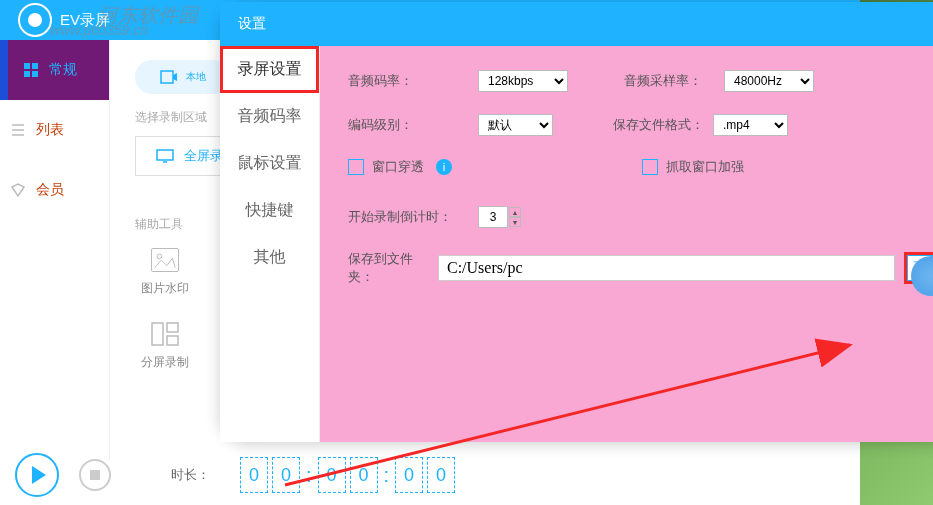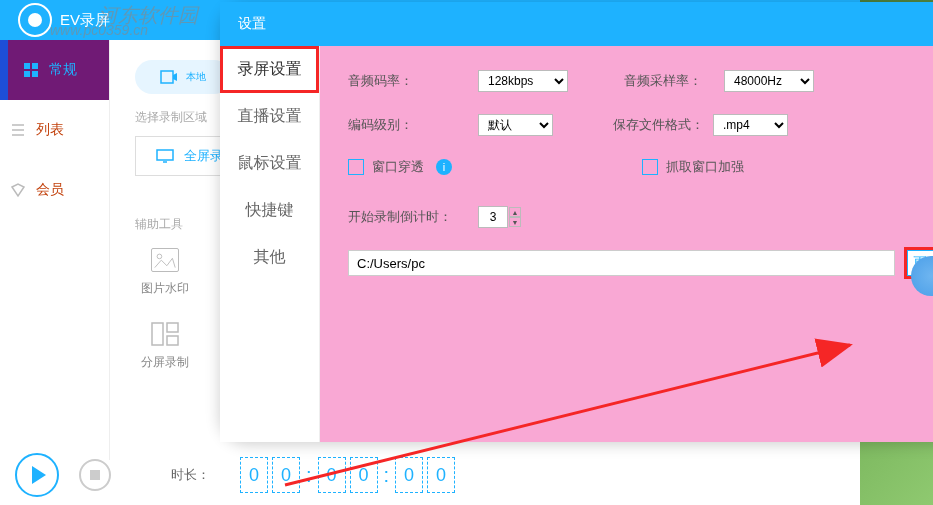--- a/index.html
+++ b/index.html
@@ -68,21 +68,21 @@
 .select.w70 { width: 75px; }
 
 .checkbox-row { display: flex; align-items: center; margin-bottom: 22px; font-size: 13px; color: #555; }
 .chk { width: 16px; height: 16px; border: 1.5px solid #1eb2ff; margin-right: 8px; cursor: pointer; }
 .info-icon { width: 16px; height: 16px; background: #1eb2ff; border-radius: 50%; color: #fff; font-size: 11px; display: inline-flex; align-items: center; justify-content: center; margin-left: 12px; }
 
 .compass { position: absolute; top: 210px; right: 70px; width: 40px; height: 40px; background: radial-gradient(circle, #6eb5f0, #4a9ee8); border-radius: 50%; }
 
 .path-row { display: flex; align-items: center; margin-top: 10px; }
 .path-label { font-size: 13px; color: #555; width: 90px; }
-.path-input { flex: 1; height: 26px; border: 1px solid #ccc; padding: 0 8px; font-size: 13px; }
+.path-input { flex: 1; height: 26px; border: 1px solid #ccc; padding: 0 8px; font-size: 16px; font-family: Liberation Serif, serif; }
 .change-btn { width: 40px; height: 26px; border: 1px solid #1eb2ff; background: #fff; color: #1eb2ff; font-size: 14px; margin-left: 12px; cursor: pointer; }
 .change-btn.highlight { outline: 3px solid #f52626; }
 .open-btn { width: 40px; height: 26px; border: 1px solid #ccc; background: #fff; color: #666; font-size: 12px; margin-left: 6px; cursor: pointer; }
 
 .arrow-svg { position: absolute; top: 335px; left: 275px; width: 660px; height: 160px; z-index: 200; pointer-events: none; }
 </style>
 </head>
 <body>
 
 <div class="bg-app">
@@ -193,21 +193,21 @@
 </div>
 
 <div class="dialog">
   <div class="dialog-header">
     <span class="dialog-title">设置</span>
     <span class="dialog-close">×</span>
   </div>
   <div class="dialog-body">
     <div class="dialog-sidebar">
       <div class="ds-item active highlight">录屏设置</div>
-      <div class="ds-item">直播设置</div>
+      <div class="ds-item">音频码率</div>
       <div class="ds-item">鼠标设置</div>
       <div class="ds-item">快捷键</div>
       <div class="ds-item">其他</div>
     </div>
     <div class="dialog-content">
 
 
       <div class="form-row">
         <span class="form-label">音频码率：</span>
         <select class="select w80"><option>128kbps</option></select>
@@ -236,20 +236,21 @@
       <div class="form-row" style="margin-top:30px;">
         <span class="form-label">开始录制倒计时：</span>
         <input class="num-input" style="width: 30px;" value="3">
         <div class="spinner">
             <div>▲</div>
             <div>▼</div>
           </div>
       </div>
 
       <div class="path-row">
+        <span class="path-label">保存到文件夹：</span>
         <input class="path-input" value="C:/Users/pc" style="">
         <button class="change-btn highlight">更改</button>
         <button class="open-btn">打开</button>
       </div>
 
     </div>
   </div>
 </div>
 
 <svg class="arrow-svg">

